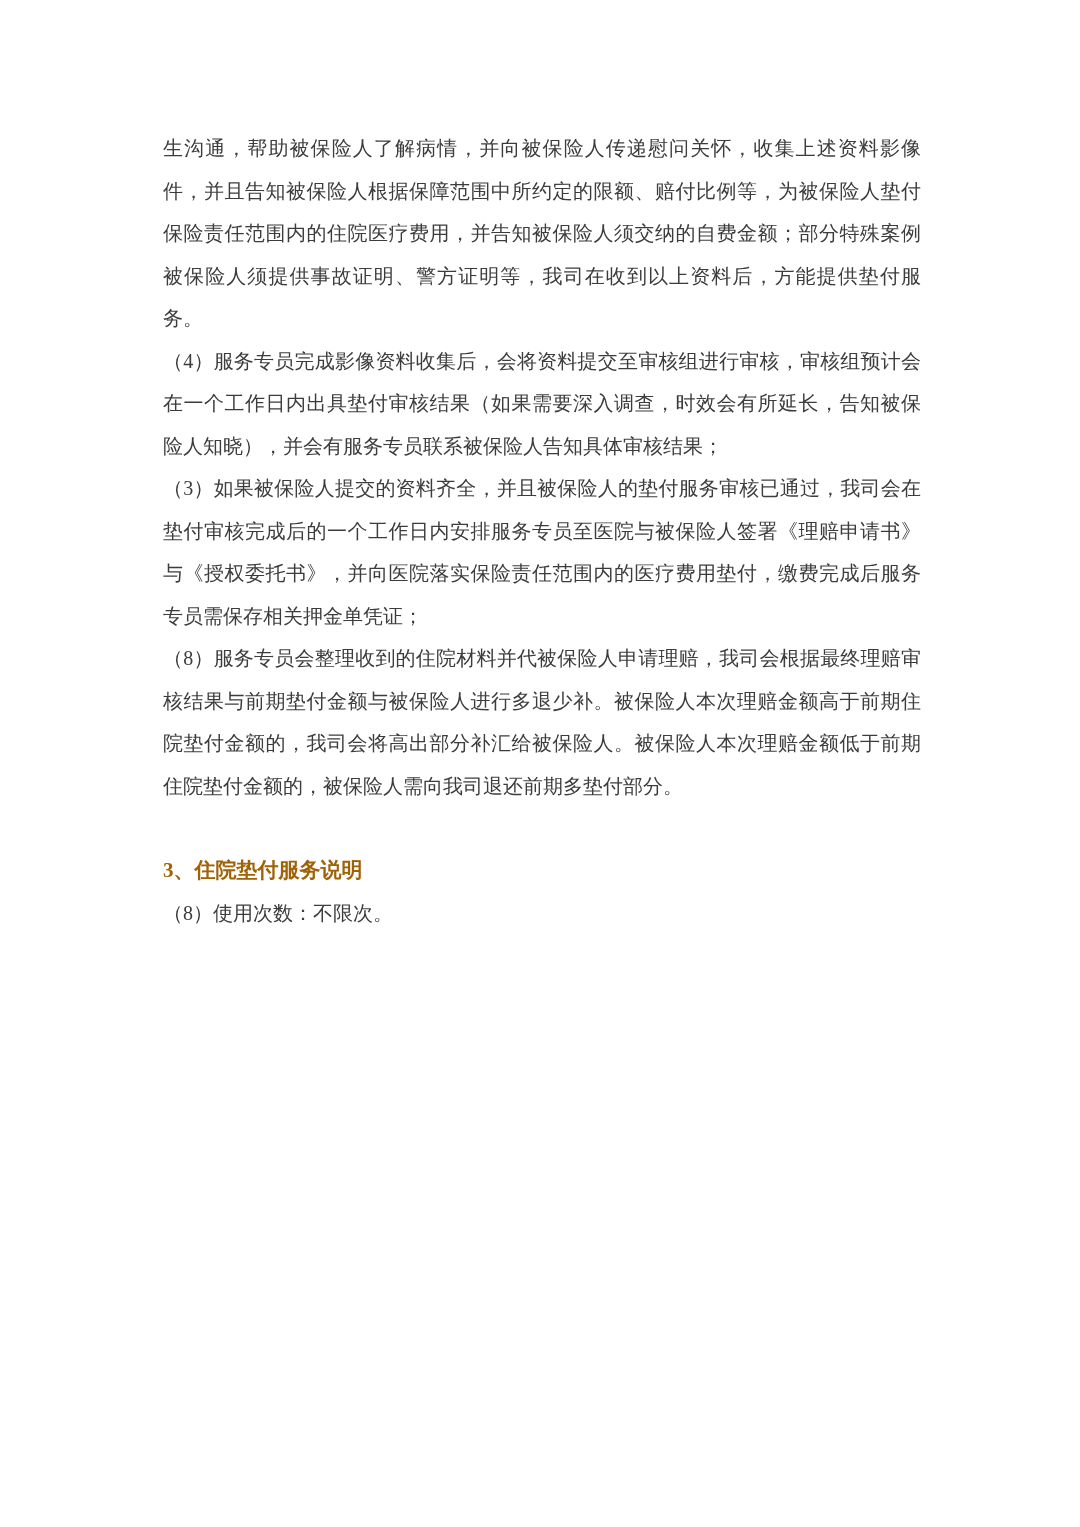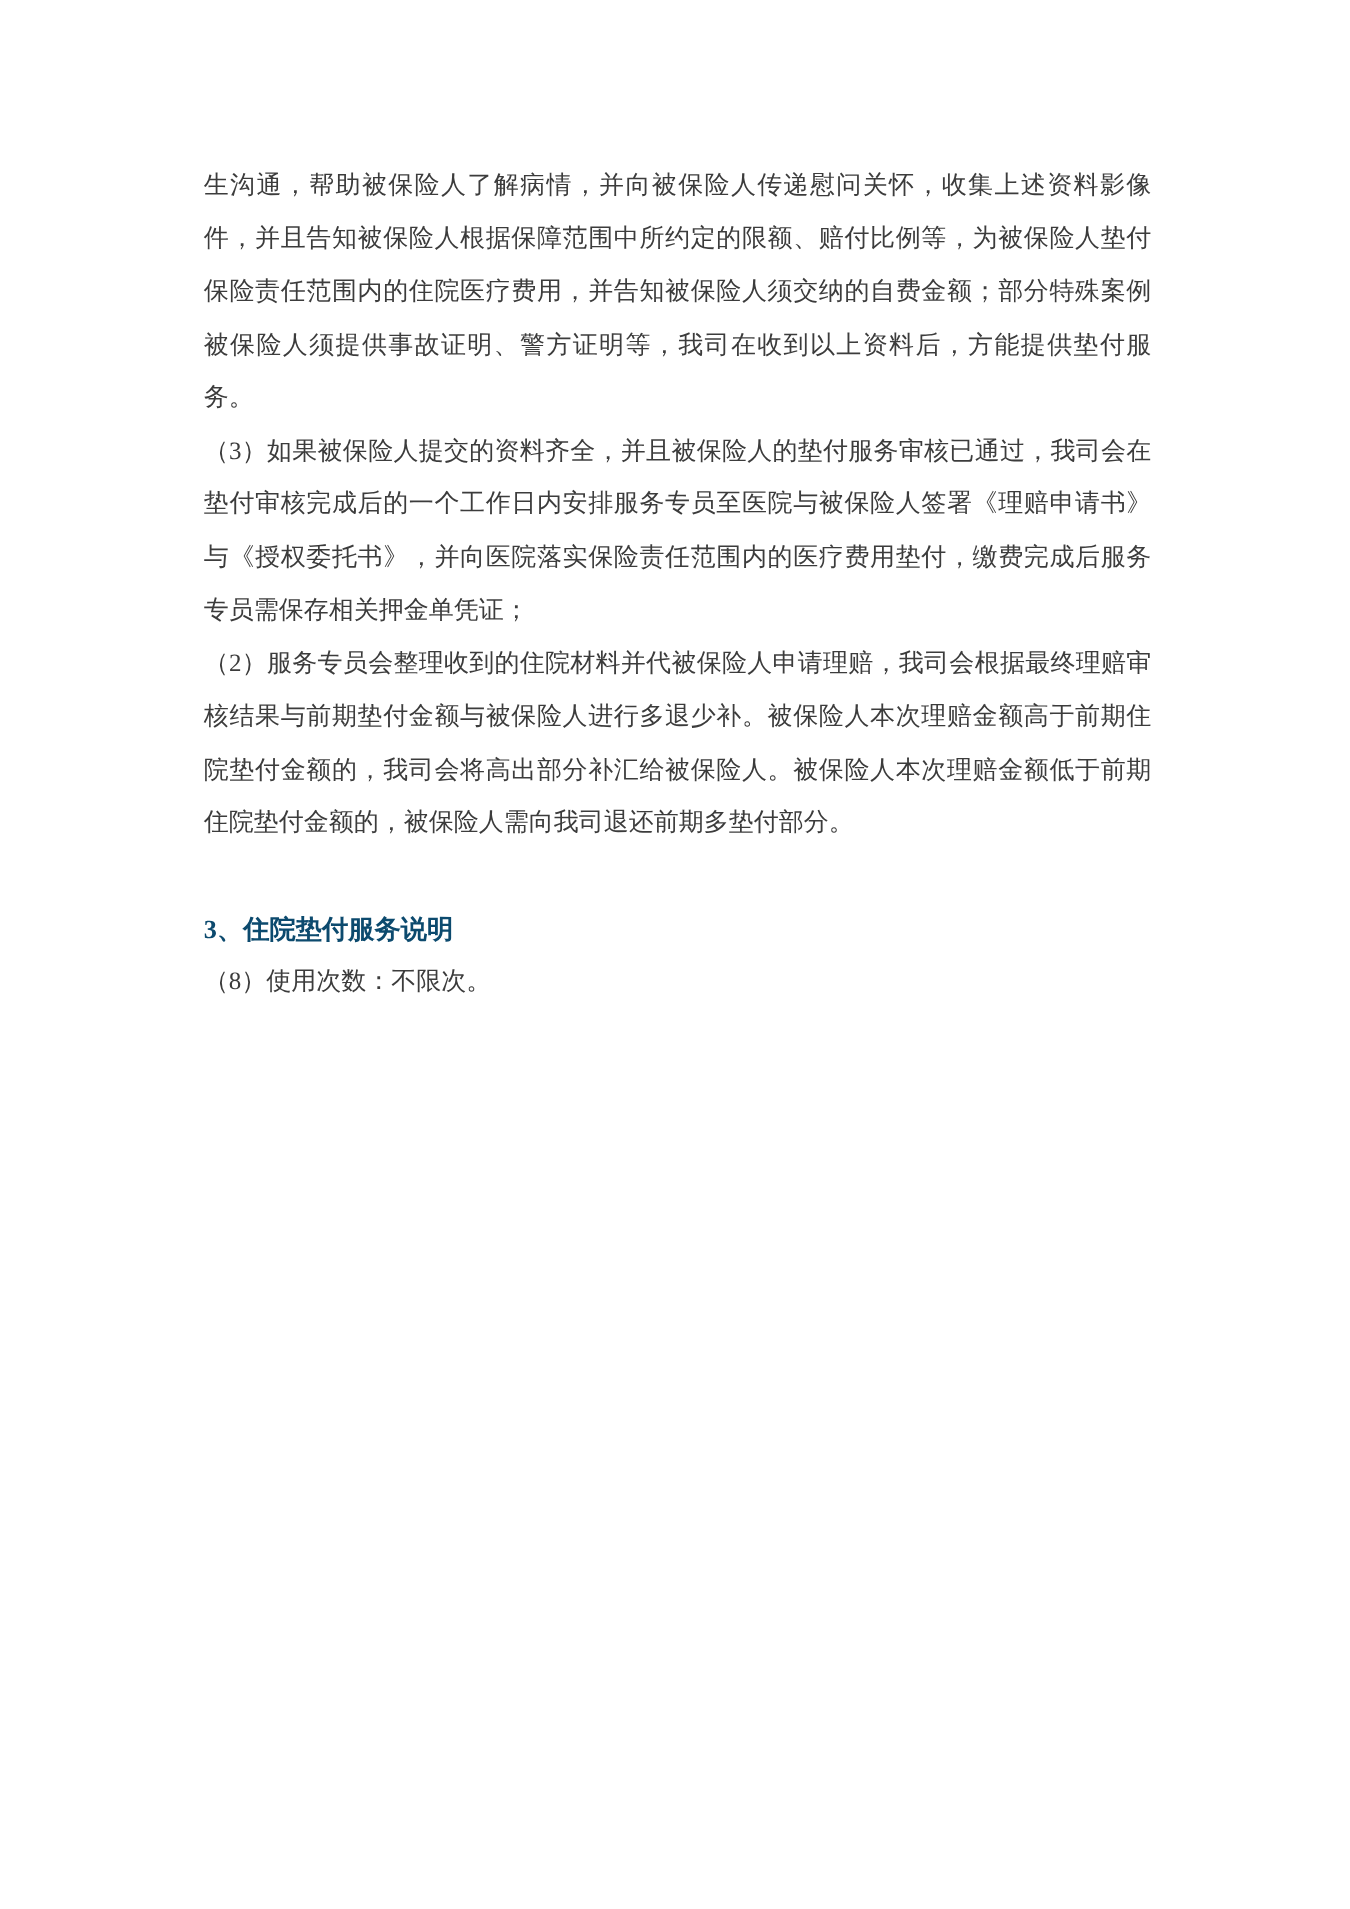--- a/index.html
+++ b/index.html
@@ -36,29 +36,30 @@
   }
   .content p.body-para {
     margin: 0;
     padding: 0;
   }
   .content h2.heading {
     margin: 42px 0 0 0;
     padding: 0;
     font-size: 21px;
     font-weight: 700;
-    color: #0c4a6e;
+    color: #a16207;
     text-align: left;
     line-height: 42.5px;
   }
 </style>
 </head>
 <body>
 
 <main class="page">
   <section class="content" id="doc-content">
       <p class="body-para">生沟通，帮助被保险人了解病情，并向被保险人传递慰问关怀，收集上述资料影像件，并且告知被保险人根据保障范围中所约定的限额、赔付比例等，为被保险人垫付保险责任范围内的住院医疗费用，并告知被保险人须交纳的自费金额；部分特殊案例被保险人须提供事故证明、警方证明等，我司在收到以上资料后，方能提供垫付服务。</p>
+      <p class="body-para">（4）服务专员完成影像资料收集后，会将资料提交至审核组进行审核，审核组预计会在一个工作日内出具垫付审核结果（如果需要深入调查，时效会有所延长，告知被保险人知晓），并会有服务专员联系被保险人告知具体审核结果；</p>
       <p class="body-para">（3）如果被保险人提交的资料齐全，并且被保险人的垫付服务审核已通过，我司会在垫付审核完成后的一个工作日内安排服务专员至医院与被保险人签署《理赔申请书》与《授权委托书》，并向医院落实保险责任范围内的医疗费用垫付，缴费完成后服务专员需保存相关押金单凭证；</p>
-      <p class="body-para">（2）服务专员会整理收到的住院材料并代被保险人申请理赔，我司会根据最终理赔审核结果与前期垫付金额与被保险人进行多退少补。被保险人本次理赔金额高于前期住院垫付金额的，我司会将高出部分补汇给被保险人。被保险人本次理赔金额低于前期住院垫付金额的，被保险人需向我司退还前期多垫付部分。</p>
+      <p class="body-para">（8）服务专员会整理收到的住院材料并代被保险人申请理赔，我司会根据最终理赔审核结果与前期垫付金额与被保险人进行多退少补。被保险人本次理赔金额高于前期住院垫付金额的，我司会将高出部分补汇给被保险人。被保险人本次理赔金额低于前期住院垫付金额的，被保险人需向我司退还前期多垫付部分。</p>
       <h2 class="heading">3、住院垫付服务说明</h2>
       <p class="body-para">（8）使用次数：不限次。</p>
     </section>
 </main>
 
 </body></html>

